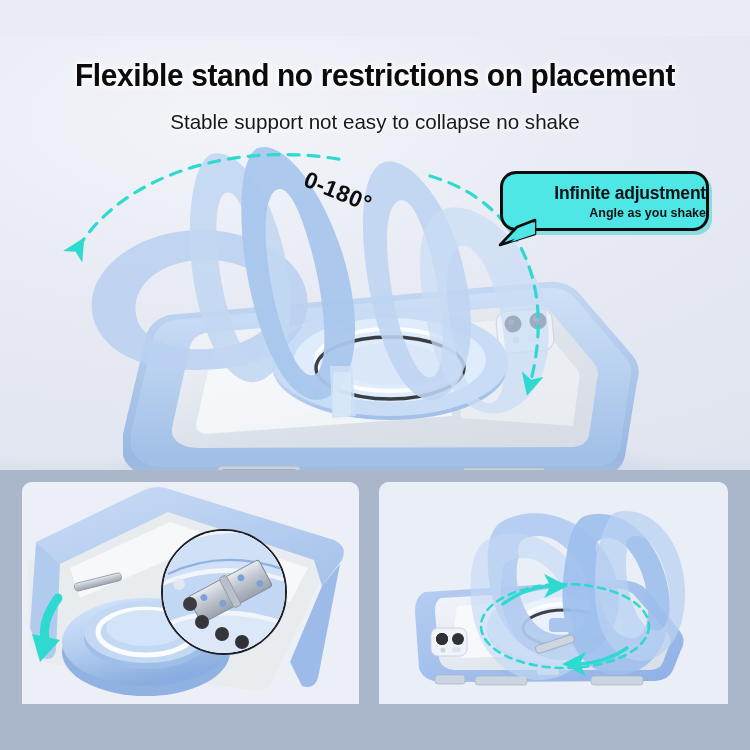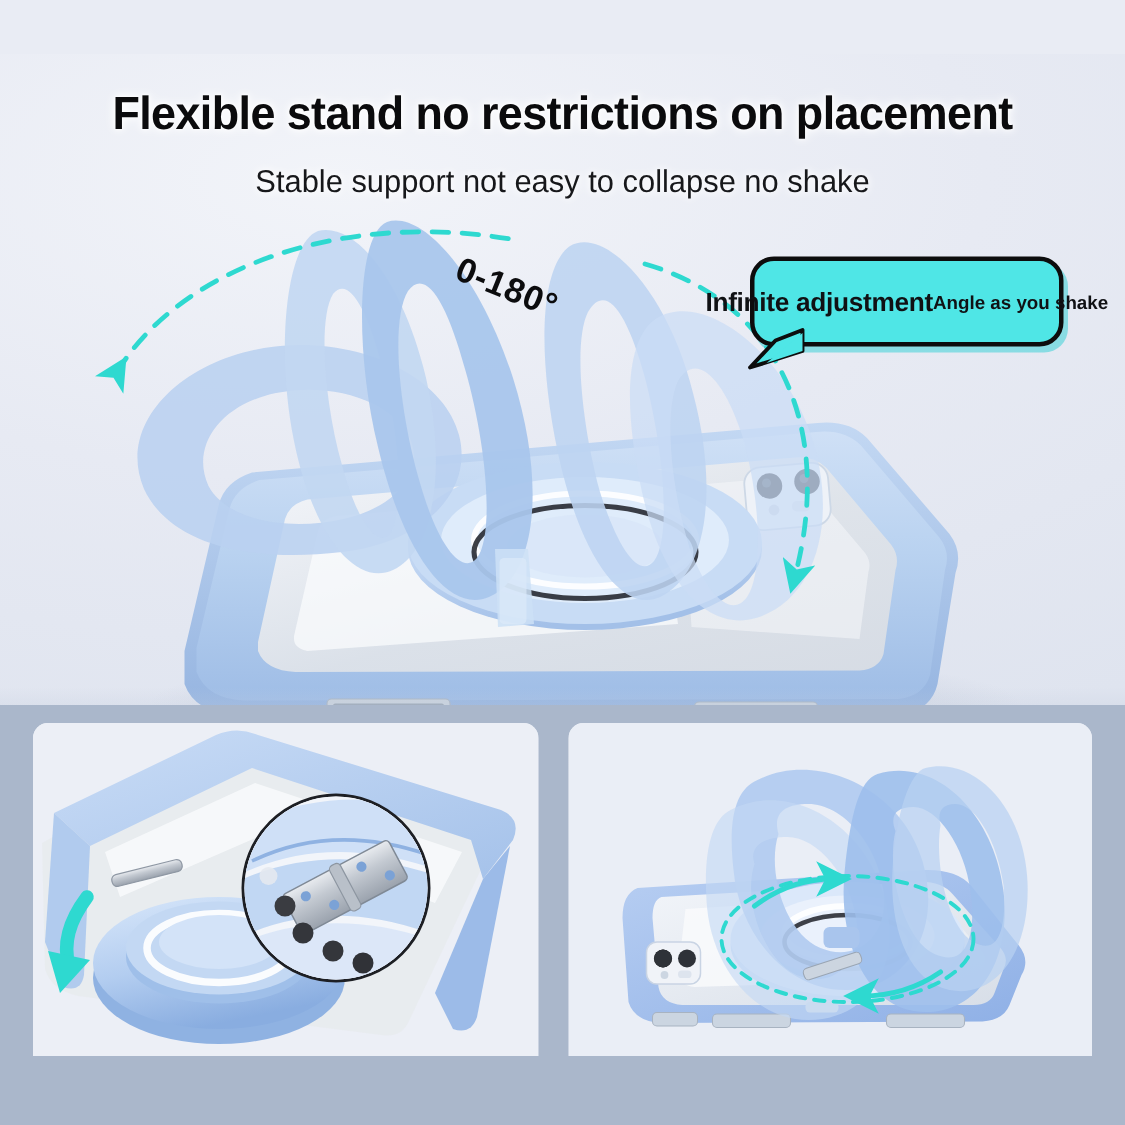--- a/index.html
+++ b/index.html
@@ -36,21 +36,21 @@
     font-size:21px;color:#17181b;white-space:nowrap;
     transform:scaleX(.98);transform-origin:50% 50%;
     text-shadow:0 0 4px #fff,0 0 8px #fff;
   }
 
   
   .callout{
     position:absolute;left:500px;top:135px;width:203px;height:54px;
     background:#4fe6e6;border:3px solid #0d0d0d;border-radius:16px;
     box-shadow:3px 4px 0 rgba(60,210,215,.55);
-    display:flex;align-items:center;justify-content:center;
+    display:flex;flex-direction:column;align-items:flex-end;justify-content:center;
   }
   .callout-title{font-size:17.5px;font-weight:bold;color:#101114;letter-spacing:-.2px;white-space:nowrap;}
   .callout-sub{font-size:12.5px;font-weight:bold;color:#101114;margin-top:2px;white-space:nowrap;}
   .callout-tail{position:absolute;left:497px;top:182px;width:40px;height:30px;}
 
   
   .arc-svg{position:absolute;left:0;top:0;width:750px;height:470px;pointer-events:none;}
   .deg-label{
     position:absolute;left:310px;top:130px;
     font-size:23px;font-weight:bold;color:#0c0c0e;

